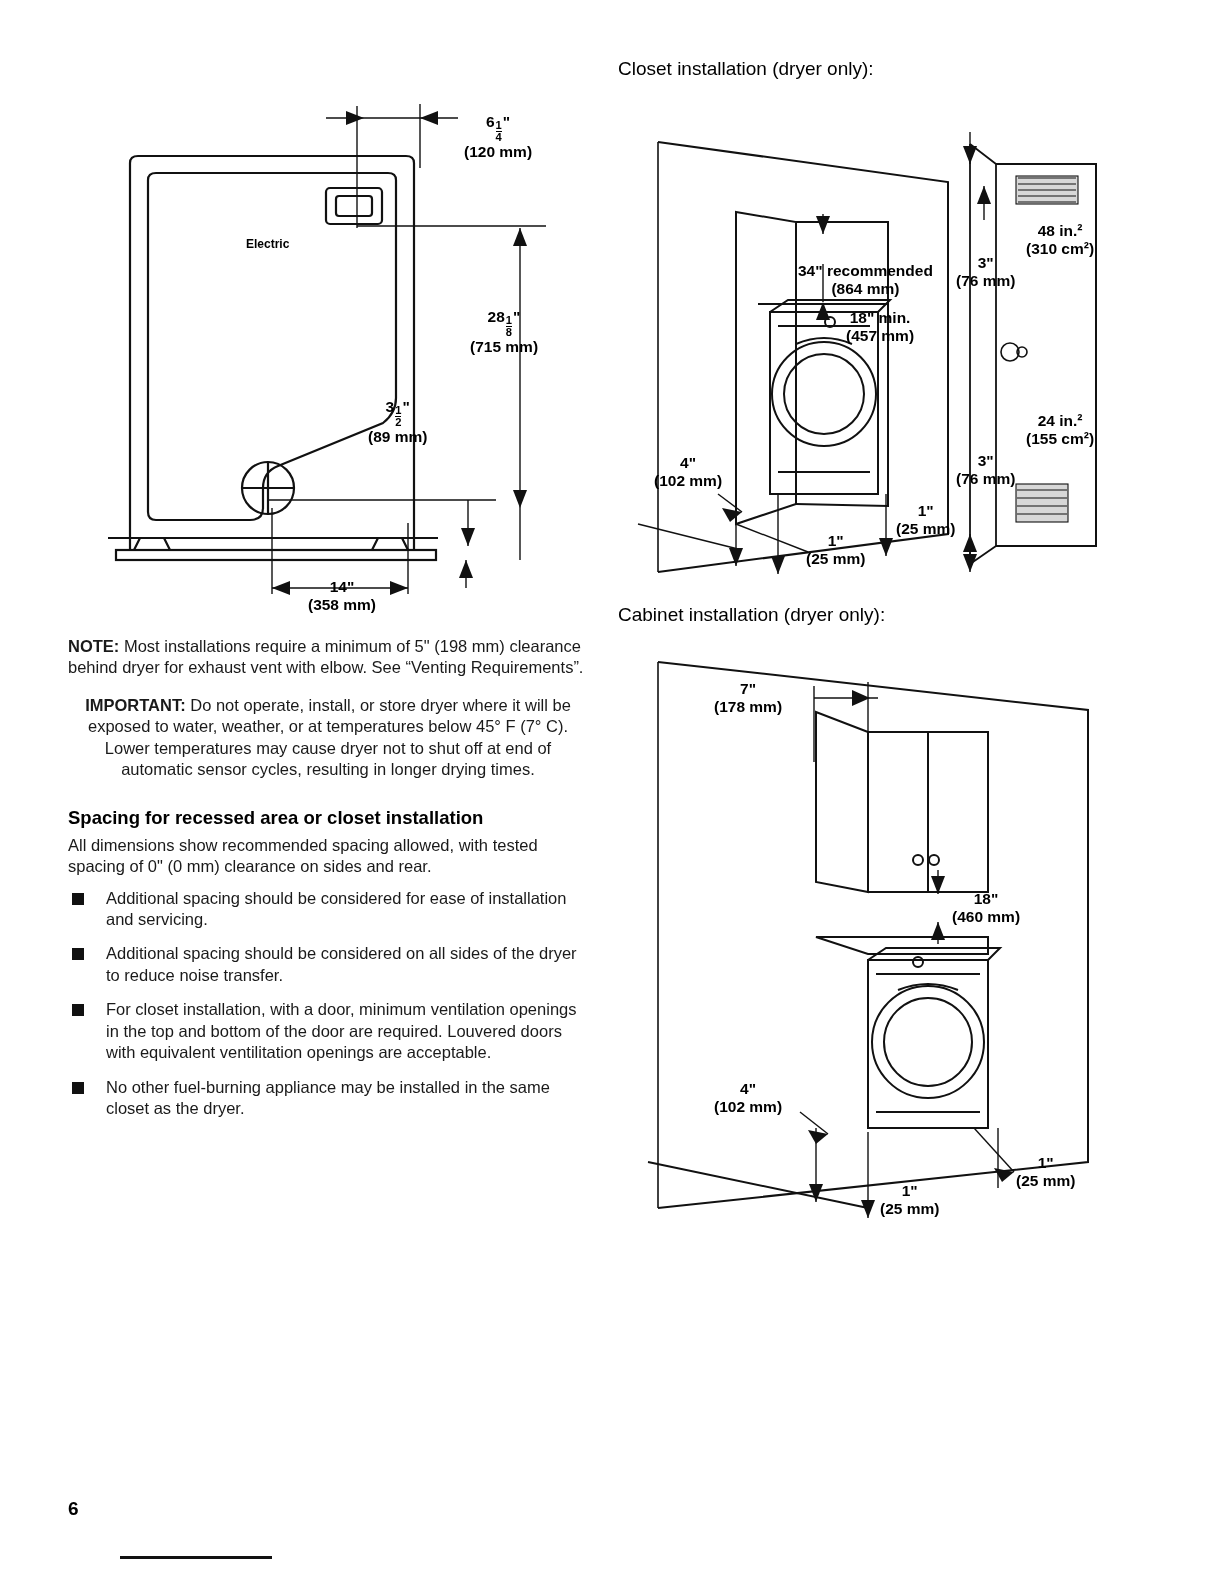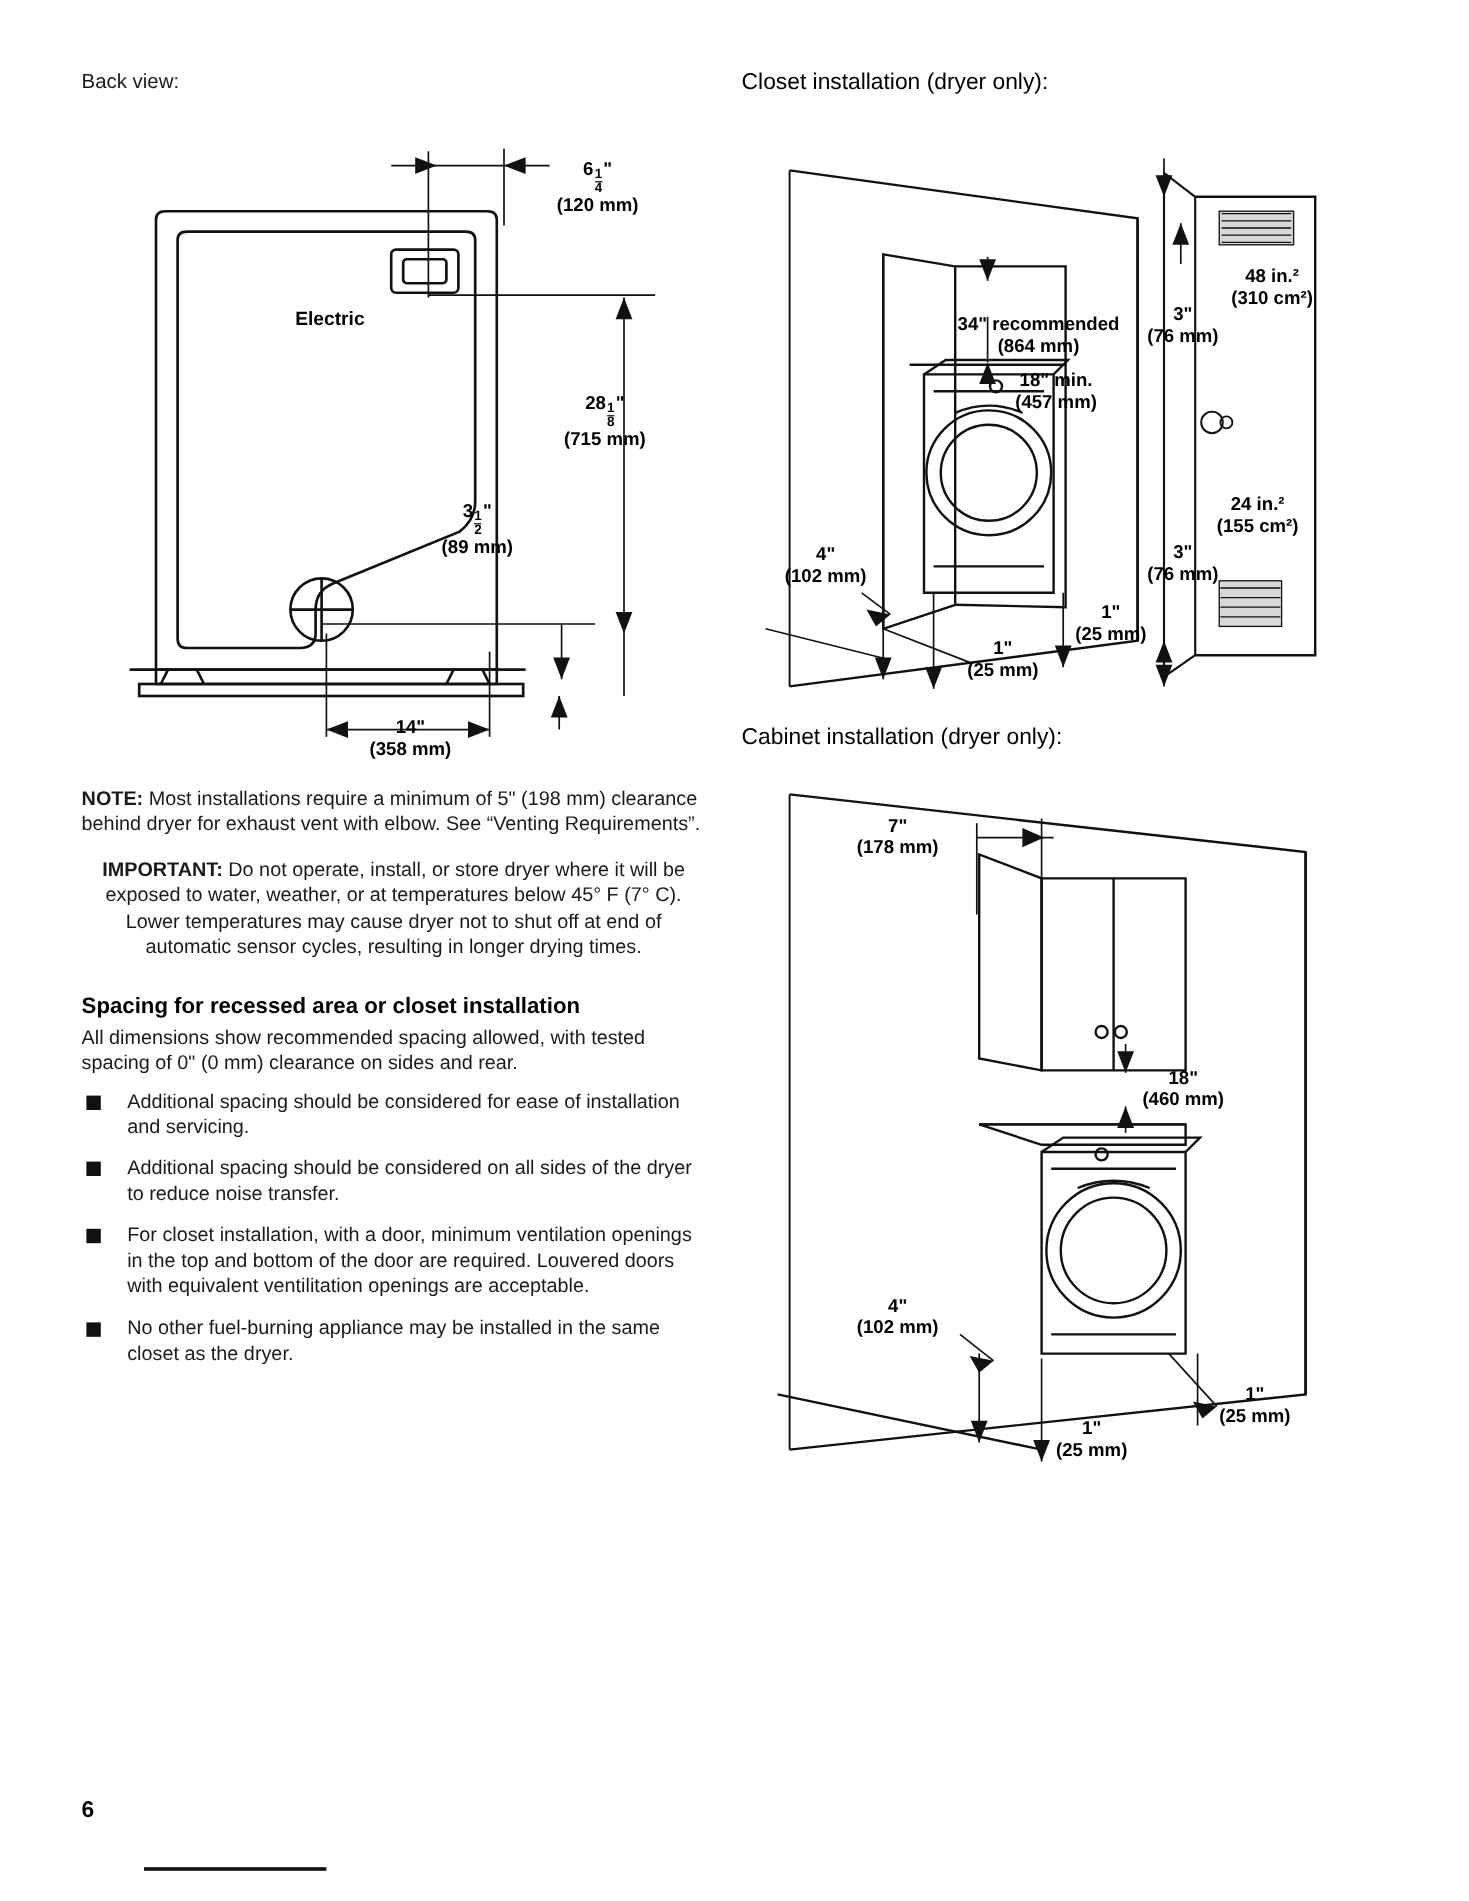--- a/index.html
+++ b/index.html
@@ -116,21 +116,20 @@
   }
   .inline-frac .den { border-top: 1px solid #000; }
 </style>
 </head>
 <body>
 
 <div class="page">
 
   <div class="col-left">
 
-    <div class="label-plain">Back view:</div>
 
     <div class="fig" style="margin-top:10px;height:560px;">
       <svg width="520" height="560" viewBox="0 0 520 560">
         <g fill="none" stroke="#111" stroke-width="2.2">
 
           <path d="M62 95 L62 470 L346 470 L346 95 Q346 88 338 88 L70 88 Q62 88 62 95 Z"></path>
 
           <path d="M80 112 Q80 105 88 105 L320 105 Q328 105 328 112 L328 330 Q328 345 315 355
                    L210 398 Q195 404 195 420 L195 440 Q195 452 182 452 L88 452 Q80 452 80 444 Z"></path>
 
@@ -209,21 +208,21 @@
               <span class="den">2</span>
             </span><span>"</span></span><br>
         <span>(89 mm)</span>
       </div>
 
       <div class="dim center" style="left:232px; top:510px; width:84px;">
         <span>14"</span><br>
         <span>(358 mm)</span>
       </div>
 
-      <div class="dim" style="left:178px; top:170px; font-size:16px;">Electric</div>
+      <div class="dim" style="left:178px; top:170px; font-size:12px;">Electric</div>
     </div>
 
     <p class="body-text" style="margin:8px 0 0 0;">
       <b>NOTE:</b><span> Most installations require a minimum of 5" (198 mm) clearance behind dryer for exhaust vent with elbow. See “Venting Requirements”.</span>
     </p>
 
     <p class="body-text" style="margin:16px 0 0 0;text-align:center;">
       <b>IMPORTANT:</b><span> Do not operate, install, or store dryer where it will be exposed to water, weather, or at temperatures below 45° F (7° C). Lower temperatures may cause dryer not to shut off at end of automatic sensor cycles, resulting in longer drying times.</span>
     </p>
 
@@ -357,21 +356,21 @@
       <div class="dim center" style="left:338px; top:358px;">
         <span>3"</span><br>
         <span>(76 mm)</span>
       </div>
 
       <div class="dim center" style="left:408px; top:128px;">
         <span>48 in.²</span><br>
         <span>(310 cm²)</span>
       </div>
 
-      <div class="dim center" style="left:396px; top:318px;text-align:center;">
+      <div class="dim center" style="left:408px; top:318px;text-align:center;">
         <span>24 in.²</span><br>
         <span>(155 cm²)</span>
       </div>
     </div>
 
     <div class="head-bold" style="margin-top:10px;">Cabinet installation (dryer only):</div>
 
     <div class="fig" style="margin-top:16px;height:590px;">
       <svg width="540" height="590" viewBox="0 0 540 590">
         <g fill="none" stroke="#111" stroke-width="2">

